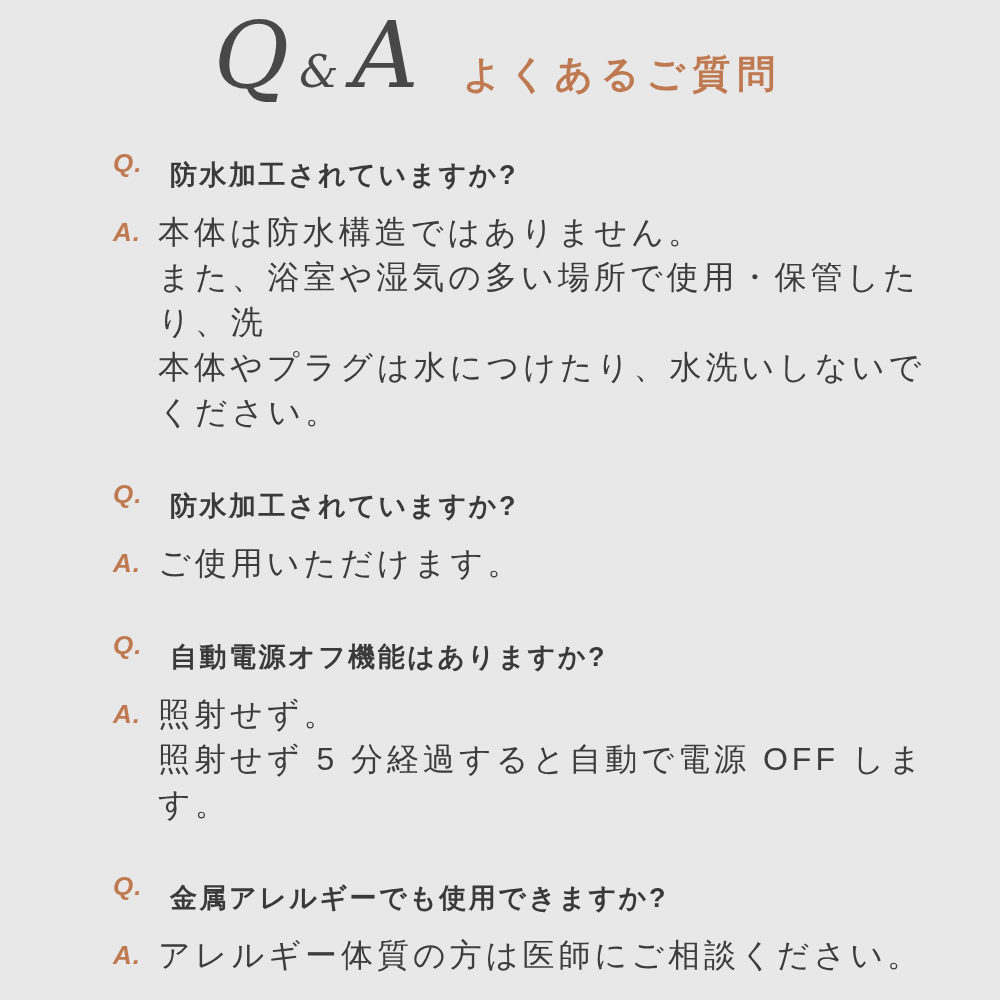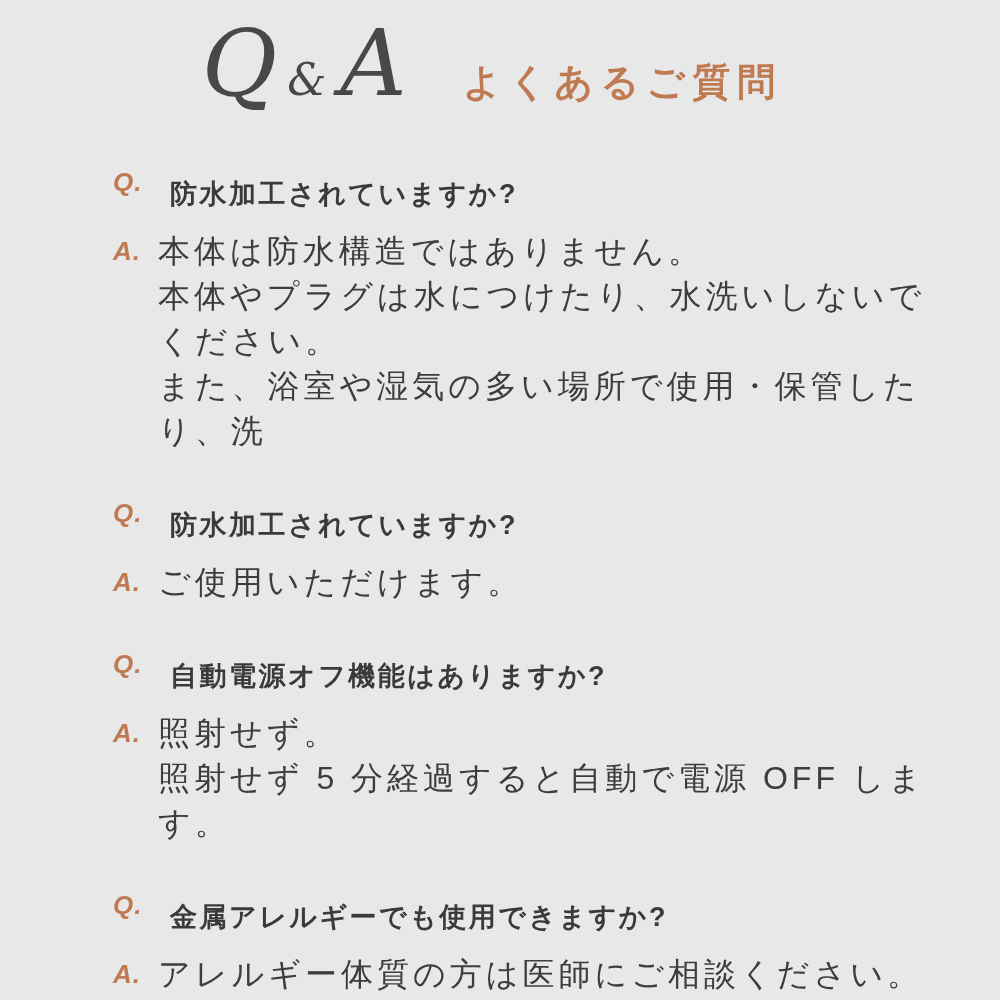--- a/index.html
+++ b/index.html
@@ -15,39 +15,39 @@
     background:var(--bg);
     font-family:"Liberation Sans","DejaVu Sans",sans-serif;
     color:var(--text);
     overflow:hidden;
   }
   
   .header{
     display:flex;
     align-items:baseline;
     justify-content:center;
-    padding-top:16px;
+    padding-top:8px;
     gap:36px;
   }
   .script-title{
     font-family:"DejaVu Serif","Liberation Serif",serif;
     font-style:italic;
     font-weight:400;
     font-size:92px;
     line-height:1.05;
     color:var(--script);
     letter-spacing:4px;
     white-space:nowrap;
   }
   .script-title .amp{
     font-size:44px;
     margin:0 10px 0 6px;
   }
   .subtitle{
-    margin:16px;
+    margin:4px;
     font-size:38px;
     font-weight:700;
     color:var(--accent);
     letter-spacing:7px;
     white-space:nowrap;
   }
   
   .faq{
     margin-top:36px;
     padding-left:113px;
@@ -100,22 +100,22 @@
   <main class="faq">
   <section class="qa-item">
     <div class="qa-row">
       <span class="qa-label">Q.</span>
       <h2 class="question-text">防水加工されていますか?</h2>
     </div>
     <div class="qa-row">
       <span class="qa-label">A.</span>
       <div class="answer-lines">
             <div class="answer-line">本体は防水構造ではありません。</div>
+            <div class="answer-line">また、浴室や湿気の多い場所で使用・保管したり、洗</div>
             <div class="answer-line">本体やプラグは水につけたり、水洗いしないでください。</div>
-            <div class="answer-line">また、浴室や湿気の多い場所で使用・保管したり、洗</div>
           </div>
     </div>
   </section>
 
   <section class="qa-item">
     <div class="qa-row">
       <span class="qa-label">Q.</span>
       <h2 class="question-text">防水加工されていますか?</h2>
     </div>
     <div class="qa-row">

